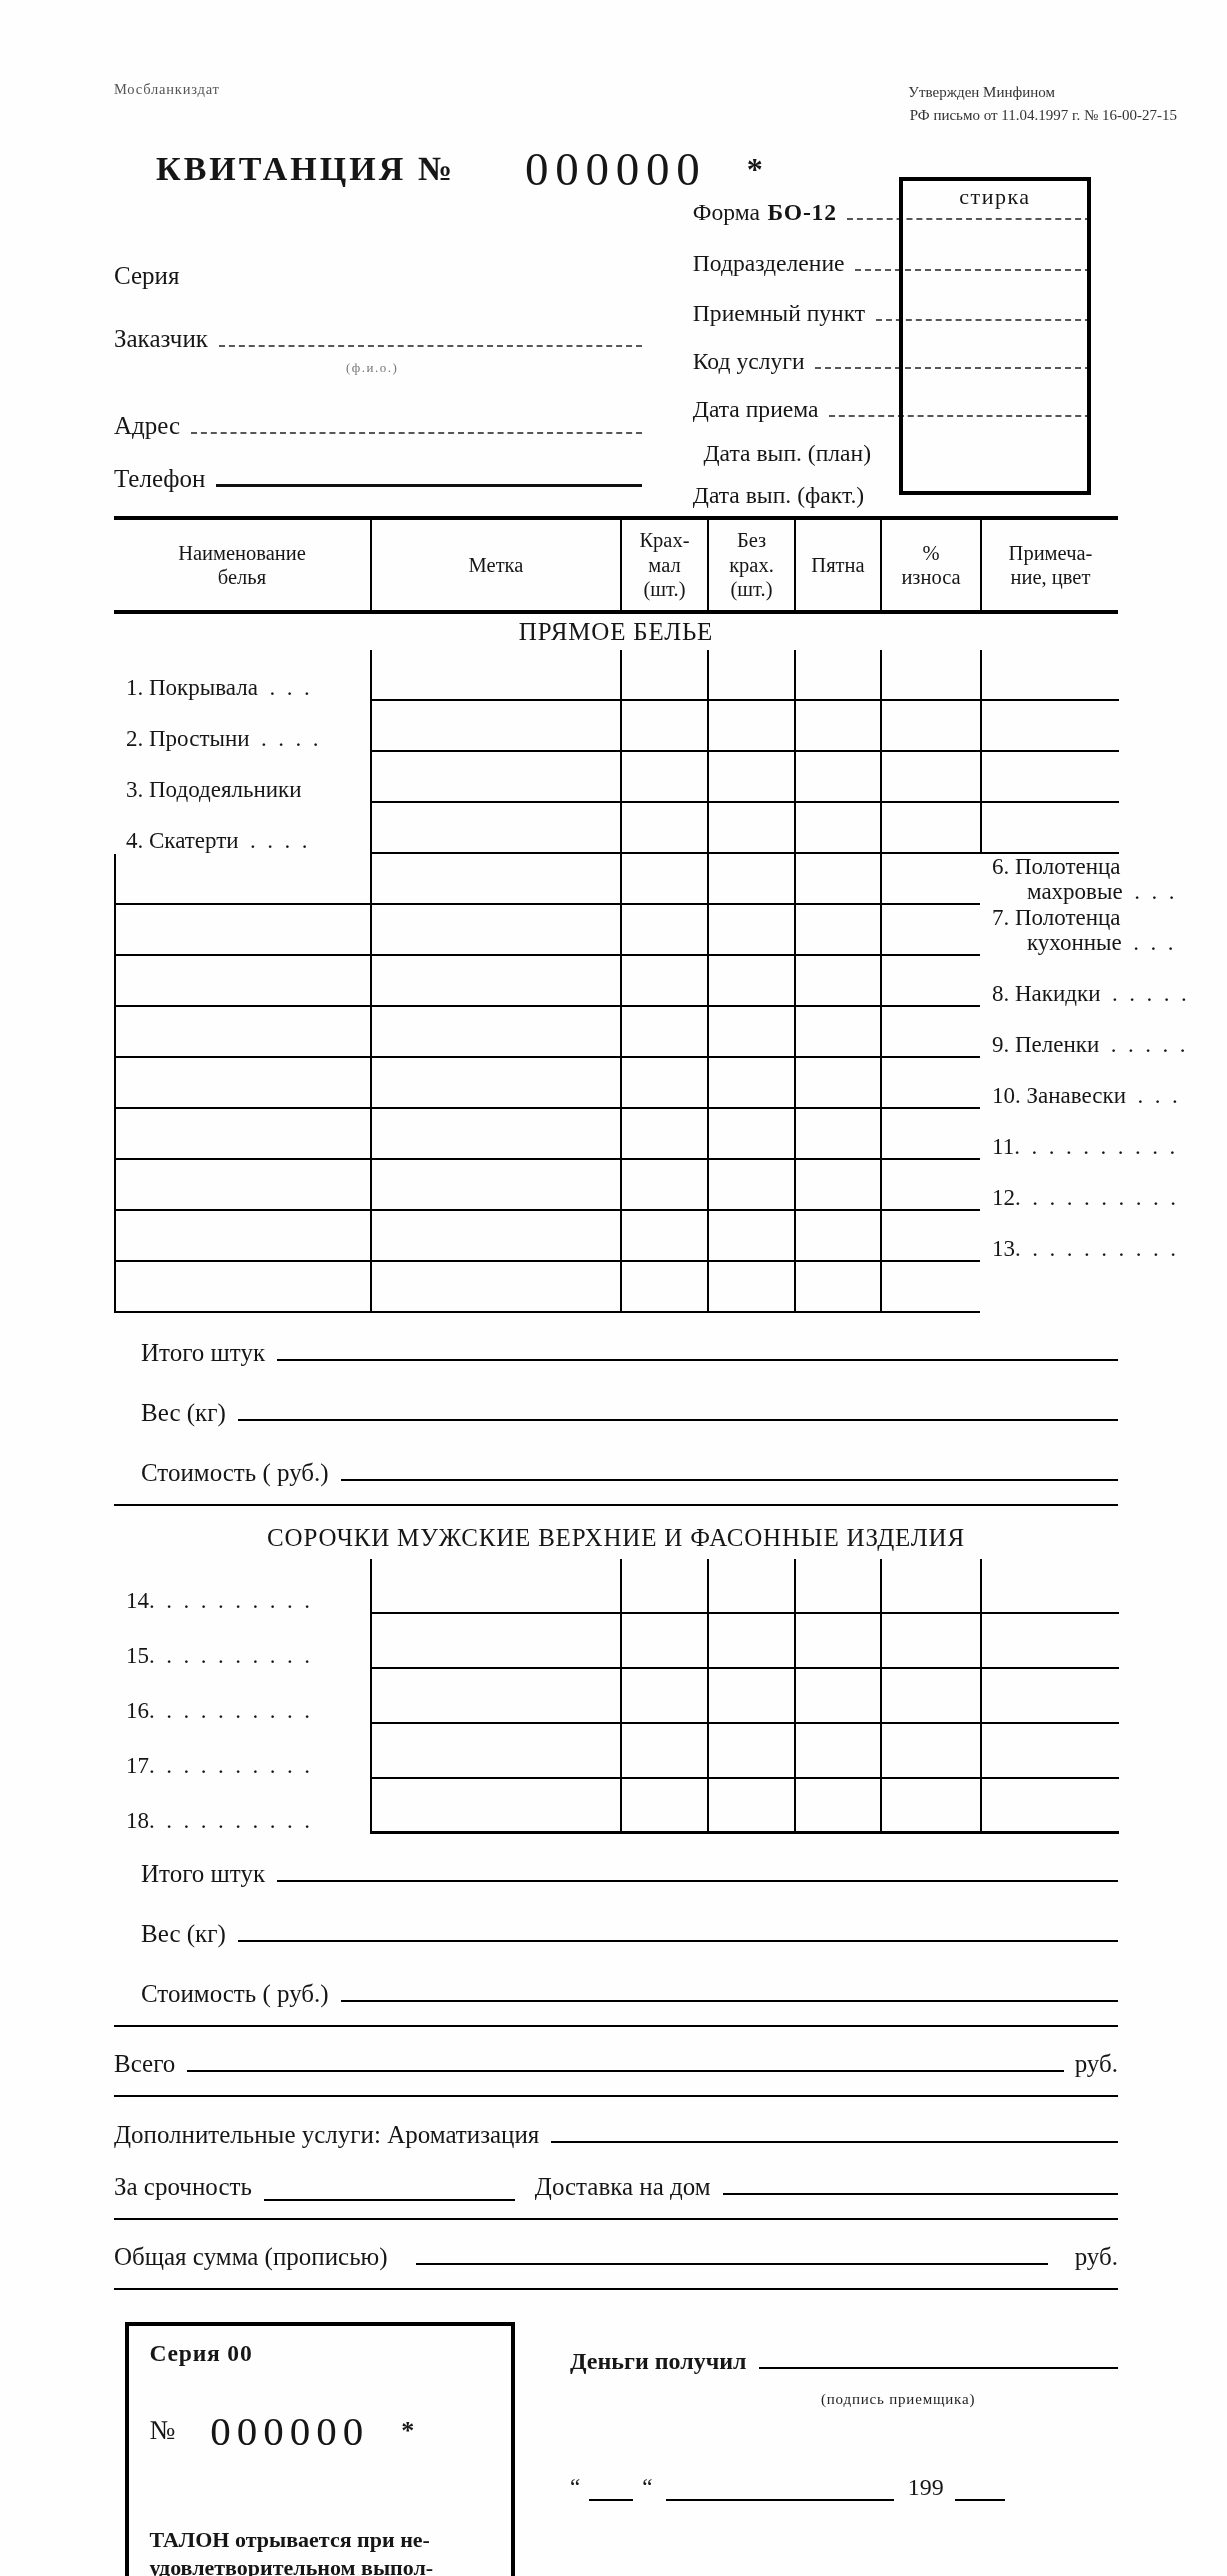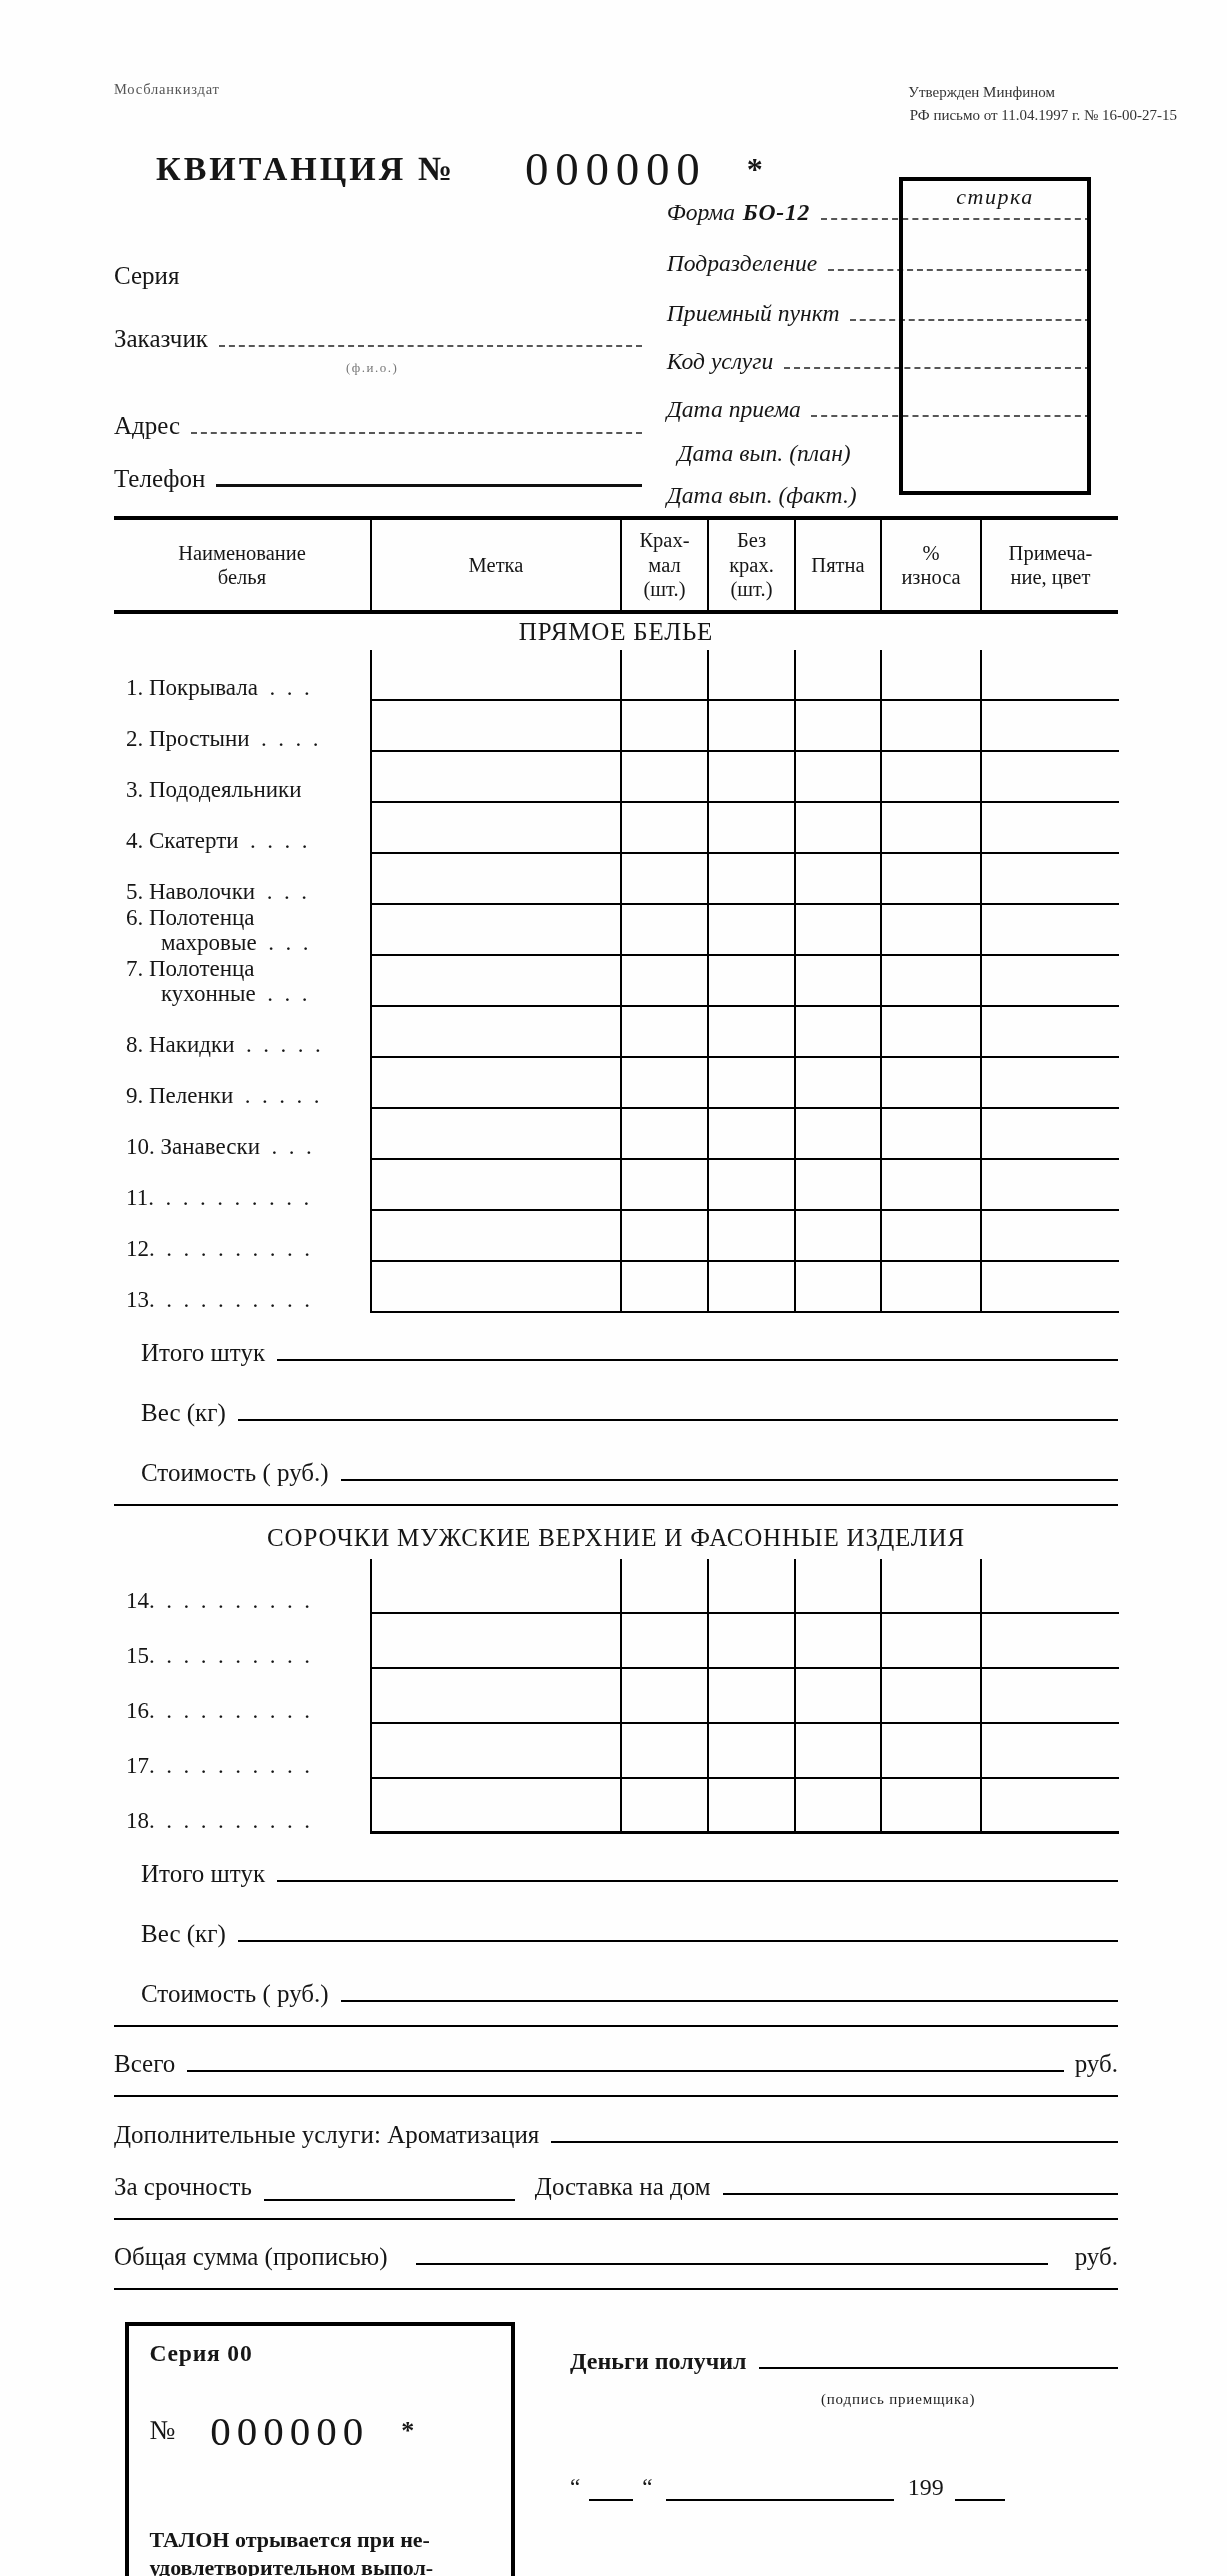--- a/index.html
+++ b/index.html
@@ -26,21 +26,21 @@
   .fld{position:absolute;left:0;right:7.6px;display:flex;align-items:baseline;font-size:25px;}
   .fld .lbl{white-space:nowrap;}
   .dashline{flex:1;border-bottom:2.3px dashed #3a3a3a;margin-left:10.7px;opacity:.85;}
   .solidline{flex:1;border-bottom:3px solid #111;margin-left:10.7px;}
   .f-seriya{top:65px;}
   .f-zak{top:128px;}
   .fio{position:absolute;top:163px;left:232px;font-size:13px;color:#777;letter-spacing:1.5px;filter:blur(0.4px);}
   .f-adr{top:215px;}
   .f-tel{top:268px;}
 
-  .mid-right{position:absolute;left:549px;right:0;top:0;height:100%;font-style:italic;}
+  .mid-right{position:absolute;left:575px;right:0;top:0;height:100%;}
   .srow{position:absolute;left:3.8px;right:27px;display:flex;align-items:baseline;font-size:23.6px;}
   .srow .lbl{white-space:nowrap;}
   .srow .bold{font-weight:bold;letter-spacing:0.8px;margin-left:7.6px;}
   .sr1{top:1.5px;} .sr2{top:53px;} .sr3{top:103px;} .sr4{top:151px;}
   .sr5{top:199px;} .sr6{top:243px;flex-direction:column;} .sr7{top:285px;}
   .sbox{position:absolute;top:-20px;right:27px;width:192px;height:318px;
         border:4.6px solid #000;box-sizing:border-box;text-align:center;}
   .sbox .tag{font-size:22px;letter-spacing:1.5px;margin-top:3px;}
 
   
@@ -228,21 +228,20 @@
         <div class="c"></div>
         <div class="c"></div>
         <div class="c"></div>
     <div class="rl"><span>4. Скатерти  .  .  .  .</span></div>
     <div class="c"></div>
         <div class="c"></div>
         <div class="c"></div>
         <div class="c"></div>
         <div class="c"></div>
         <div class="c"></div>
-    <div class="rl"><span>5. Наволочки  .  .  .</span></div>
     <div class="c"></div>
         <div class="c"></div>
         <div class="c"></div>
         <div class="c"></div>
         <div class="c"></div>
         <div class="c"></div>
     <div class="rl"><span>6. Полотенца</span><span class="l2">махровые  .  .  .</span></div>
     <div class="c"></div>
         <div class="c"></div>
         <div class="c"></div>

